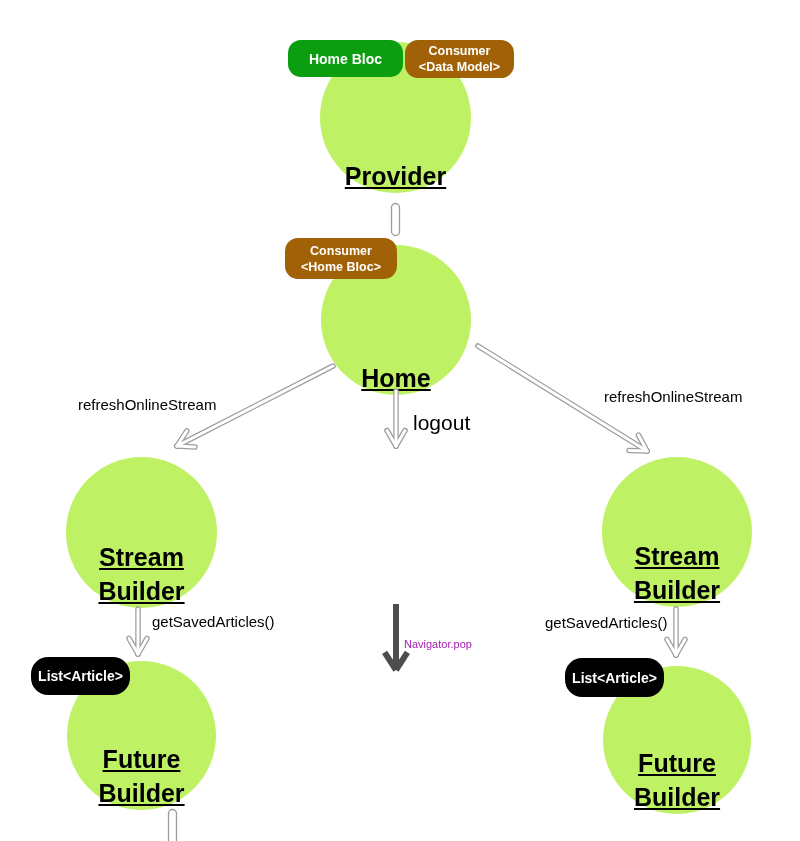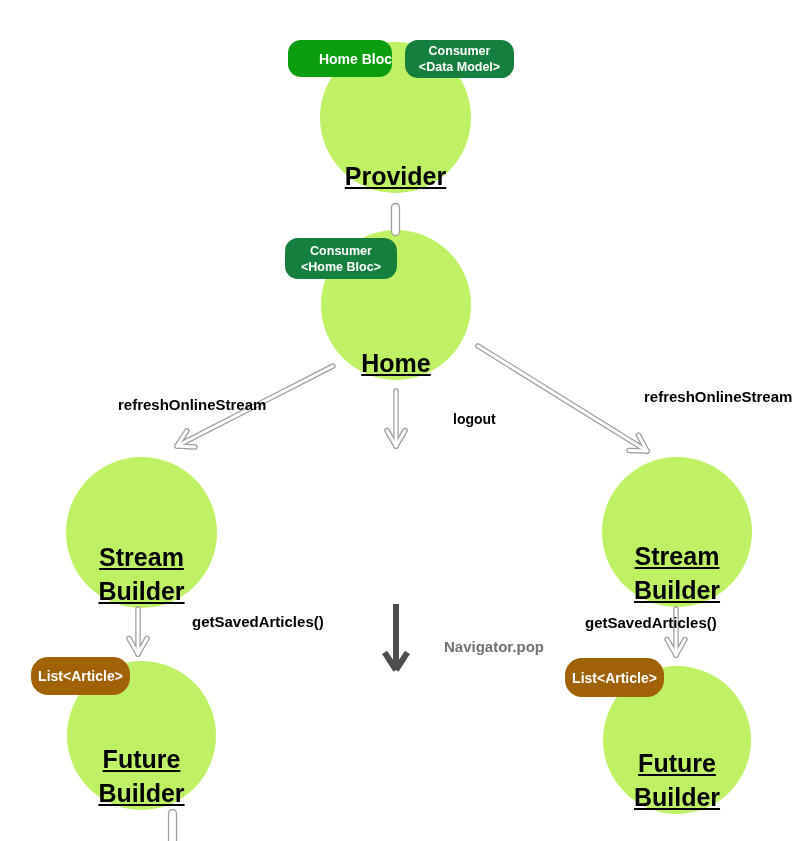--- a/index.html
+++ b/index.html
@@ -15,44 +15,44 @@
   .node-label{
     white-space:pre-line;text-align:center;font-weight:bold;
     font-size:25px;line-height:1.36;color:#000;
   }
   .badge{
     position:absolute;display:flex;align-items:center;justify-content:center;
     color:#fff;font-weight:bold;text-align:center;
   }
   .badge-label{white-space:pre-line;}
   .badge.green{background:#0a9e10;border-radius:13px;font-size:14px;}
-  .badge.blue{background:#15803d;border-radius:13px;font-size:12.5px;line-height:16px;}
-  .badge.violet{background:#a16207;border-radius:17px;font-size:14px;}
-  .edge-label{position:absolute;font-weight:bold;font-size:15px;color:#000;white-space:nowrap;margin-left:40px;}
-  .edge-label.big{font-size:14px;}
-  .edge-label.muted{font-size:15px;color:#737373;}
+  .badge.blue{background:#a16207;border-radius:13px;font-size:12.5px;line-height:16px;}
+  .badge.violet{background:#000000;border-radius:17px;font-size:14px;}
+  .edge-label{position:absolute;font-weight:normal;font-size:15px;color:#000;white-space:nowrap;}
+  .edge-label.big{font-size:21px;}
+  .edge-label.muted{font-size:11px;color:#a21caf;}
   .note{
     position:absolute;left:24px;top:280px;width:240px;
     font-weight:bold;font-size:15.5px;line-height:22px;color:#000;
     white-space:pre-line;
   }
   .o{stroke:#9c9c9c;stroke-width:5.5;stroke-linecap:round;fill:none;}
   .i{stroke:#ffffff;stroke-width:3;stroke-linecap:round;fill:none;}
   .solid{stroke:#4d4d4d;stroke-width:6;fill:none;}
   .pill{fill:#ffffff;stroke:#9c9c9c;stroke-width:1.3;}
 </style>
 </head>
 <body>
 
 <div class="canvas">
 
   <div class="node" style="left:320px;top:42px;width:151px;height:151px;">
     <span class="node-label">Provider</span>
   </div>
-  <div class="node" style="left:321px;top:230px;width:150px;height:150px;">
+  <div class="node" style="left:321px;top:245px;width:150px;height:150px;">
     <span class="node-label">Home</span>
   </div>
   <div class="node" style="left:66px;top:457px;width:151px;height:151px;">
     <span class="node-label">Stream
 Builder</span>
   </div>
   <div class="node" style="left:602px;top:457px;width:150px;height:150px;">
     <span class="node-label">Stream
 Builder</span>
   </div>
@@ -112,21 +112,21 @@
     <g>
       <line class="solid" x1="396" y1="604" x2="396" y2="668"></line>
       <line class="solid" x1="396" y1="670" x2="384.6" y2="652.4"></line>
       <line class="solid" x1="396" y1="670" x2="407.4" y2="652.4"></line>
     </g>
     <g>
       <rect class="pill" x="168.5" y="809.5" width="8" height="40" rx="4"></rect>
     </g>
   </svg>
 
-  <div class="badge green" style="left:288px;top:40px;width:104px;height:37px;justify-content:flex-end;">
+  <div class="badge green" style="left:288px;top:40px;width:115px;height:37px;">
     <span class="badge-label">Home Bloc</span>
   </div>
   <div class="badge blue" style="left:405px;top:40px;width:109px;height:38px;">
     <span class="badge-label">Consumer
 &lt;Data Model&gt;</span>
   </div>
   <div class="badge blue" style="left:285px;top:238px;width:112px;height:41px;">
     <span class="badge-label">Consumer
 &lt;Home Bloc&gt;</span>
   </div>

